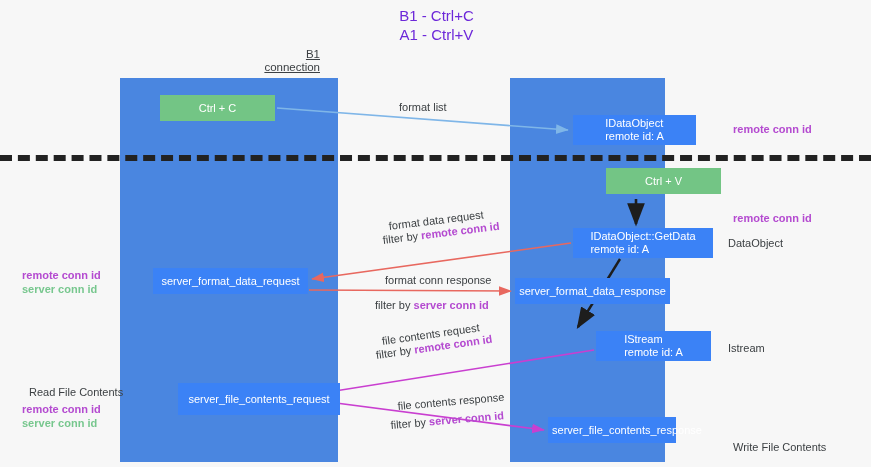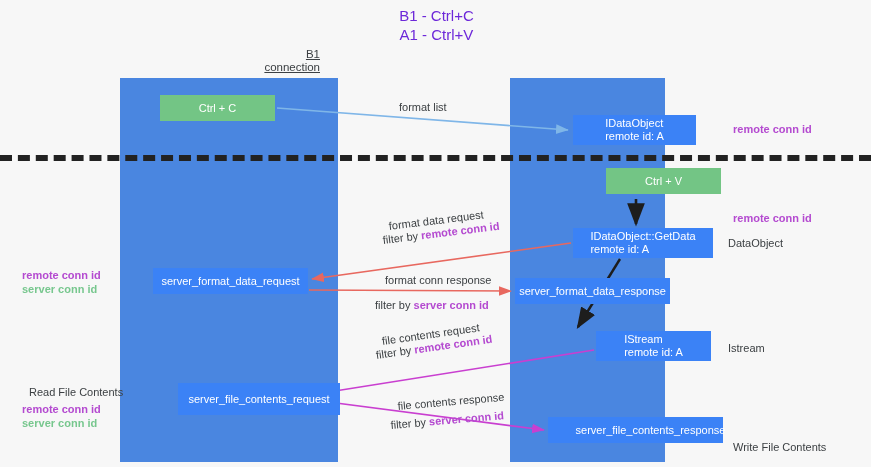--- a/index.html
+++ b/index.html
@@ -62,21 +62,21 @@
   .node.orange{background:#3b82f6;}
 
   #node-ctrlc{left:160px;top:95px;width:115px;height:26px;}
   #node-idataobject{left:573px;top:115px;width:123px;height:30px;}
   #node-ctrlv{left:578px;top:168px;width:115px;height:26px;margin-left:28px;}
   #node-getdata{left:573px;top:228px;width:140px;height:30px;}
   #node-server-format-req{left:153px;top:268px;width:155px;height:26px;}
   #node-server-format-resp{left:515px;top:278px;width:155px;height:26px;}
   #node-istream{left:596px;top:331px;width:115px;height:30px;}
   #node-server-file-req{left:150px;top:383px;width:162px;height:32px;margin-left:28px;}
-  #node-server-file-resp{left:548px;top:417px;width:175px;height:26px;padding-left:36px;}
+  #node-server-file-resp{left:548px;top:417px;width:128px;height:26px;padding-left:36px;}
 
   
   .side-label{
     font-size:11px;line-height:14px;color:#3c4043;
     white-space:pre-line;
   }
   .conn-purple{color:#b44ad0;font-weight:bold;}
   .conn-green{color:#77c78e;font-weight:bold;}
 
   #label-remote-conn-top{left:733px;top:122px;}

